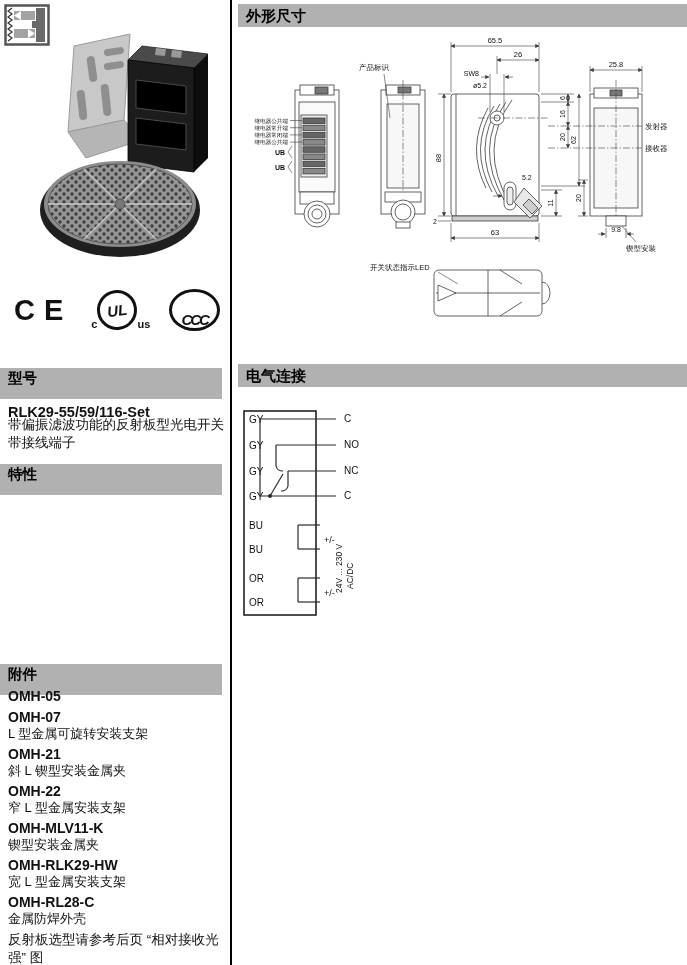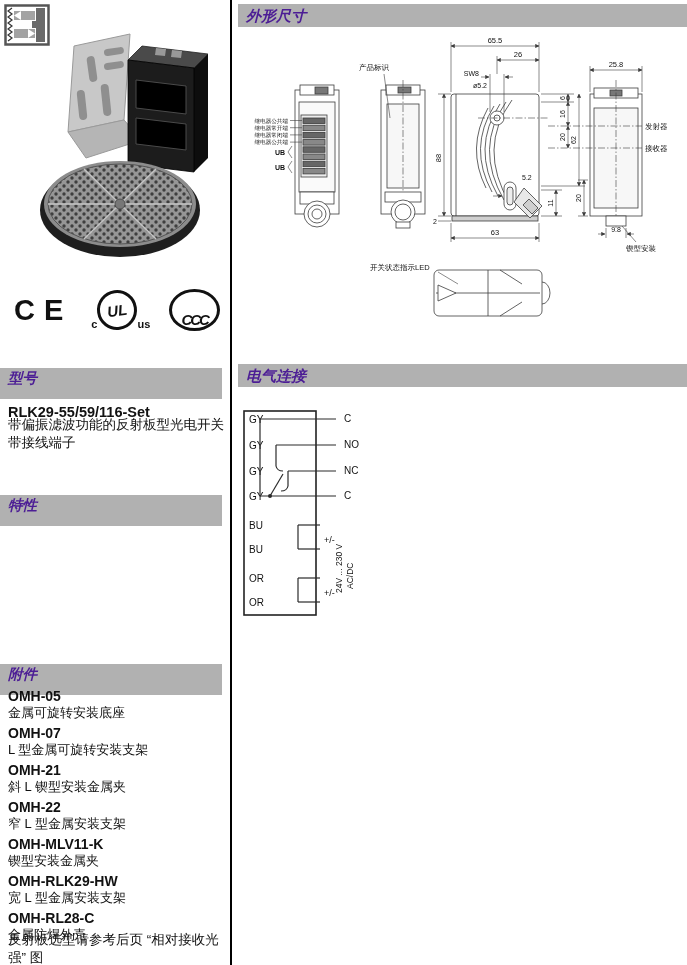--- a/index.html
+++ b/index.html
@@ -1,20 +1,20 @@
 <!DOCTYPE html>
 <html><head>
 <meta charset="utf-8">
 <style>
   html,body{margin:0;padding:0;background:#fff;}
   .page{position:relative;width:687px;height:965px;background:#fff;overflow:hidden;
         font-family:"Liberation Sans","DejaVu Sans",sans-serif;color:#111;}
   .abs{position:absolute;}
   
-  .bar{position:absolute;background:#b1b1b1;color:#4c1d95;font-weight:bold;font-style:italic;}
+  .bar{position:absolute;background:#b1b1b1;color:#000000;font-weight:bold;}
   .bar-left{left:0;width:222px;height:31px;font-size:14.5px;line-height:21px;padding-left:8px;box-sizing:border-box;}
   .bar-right{left:238px;width:449px;height:23px;font-size:15px;line-height:23px;padding-left:8px;box-sizing:border-box;}
   
   .divider{position:absolute;left:230px;top:0;width:2px;height:965px;background:#000;}
   
   .model-name{position:absolute;left:8px;top:404px;font-size:14.5px;font-weight:bold;}
   .model-desc{position:absolute;left:8px;top:416px;width:216px;font-size:13.5px;line-height:1.32;}
   
   .features{position:absolute;left:8px;top:505px;width:217px;margin:0;padding:0;list-style:none;
             font-size:13px;line-height:15.5px;}
@@ -117,27 +117,26 @@
       </span>
   </div>
 
   <div class="bar bar-left" style="top:368px">型号</div>
   <div class="model-name">RLK29-55/59/116-Set</div>
   <div class="model-desc">
     <div>带偏振滤波功能的反射板型光电开关</div>
     <div>带接线端子</div>
   </div>
 
-  <div class="bar bar-left" style="top:495px">特性</div>
+  <div class="bar bar-left" style="top:464px">特性</div>
 
   <div class="bar bar-left" style="top:664px">附件</div>
   <div class="accessories">
     <div class="acc-item">
       <div class="acc-code">OMH-05</div>
-      <div class="acc-desc">金属可旋转安装底座</div>
     </div>
     <div class="acc-item">
       <div class="acc-code">OMH-07</div>
       <div class="acc-desc">L 型金属可旋转安装支架</div>
     </div>
     <div class="acc-item">
       <div class="acc-code">OMH-21</div>
       <div class="acc-desc">斜 L 锲型安装金属夹</div>
     </div>
     <div class="acc-item">

